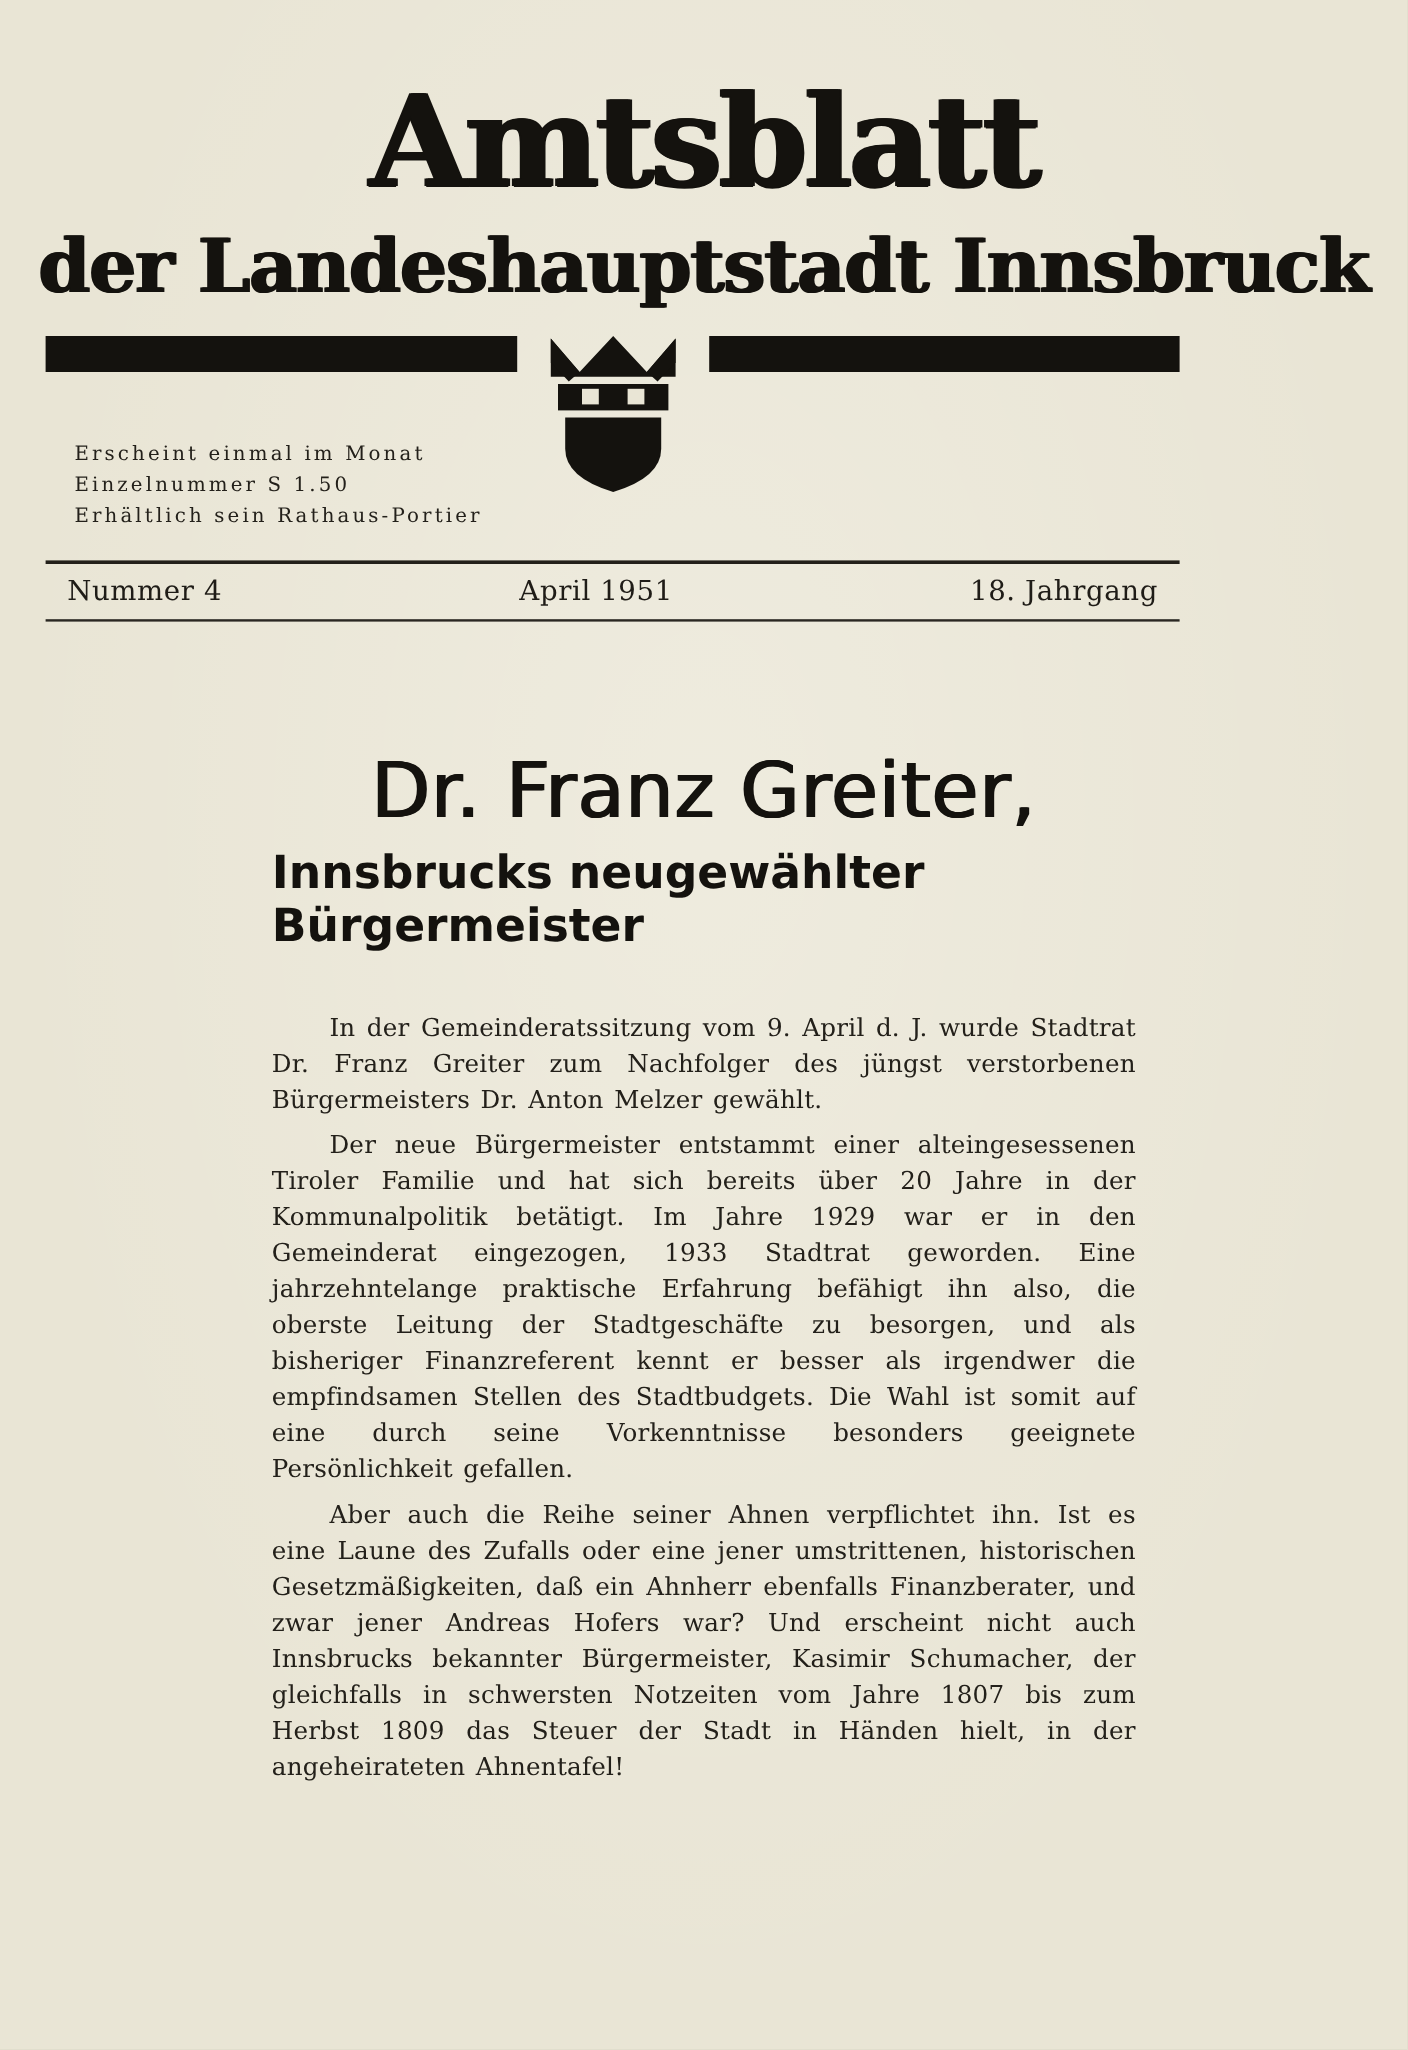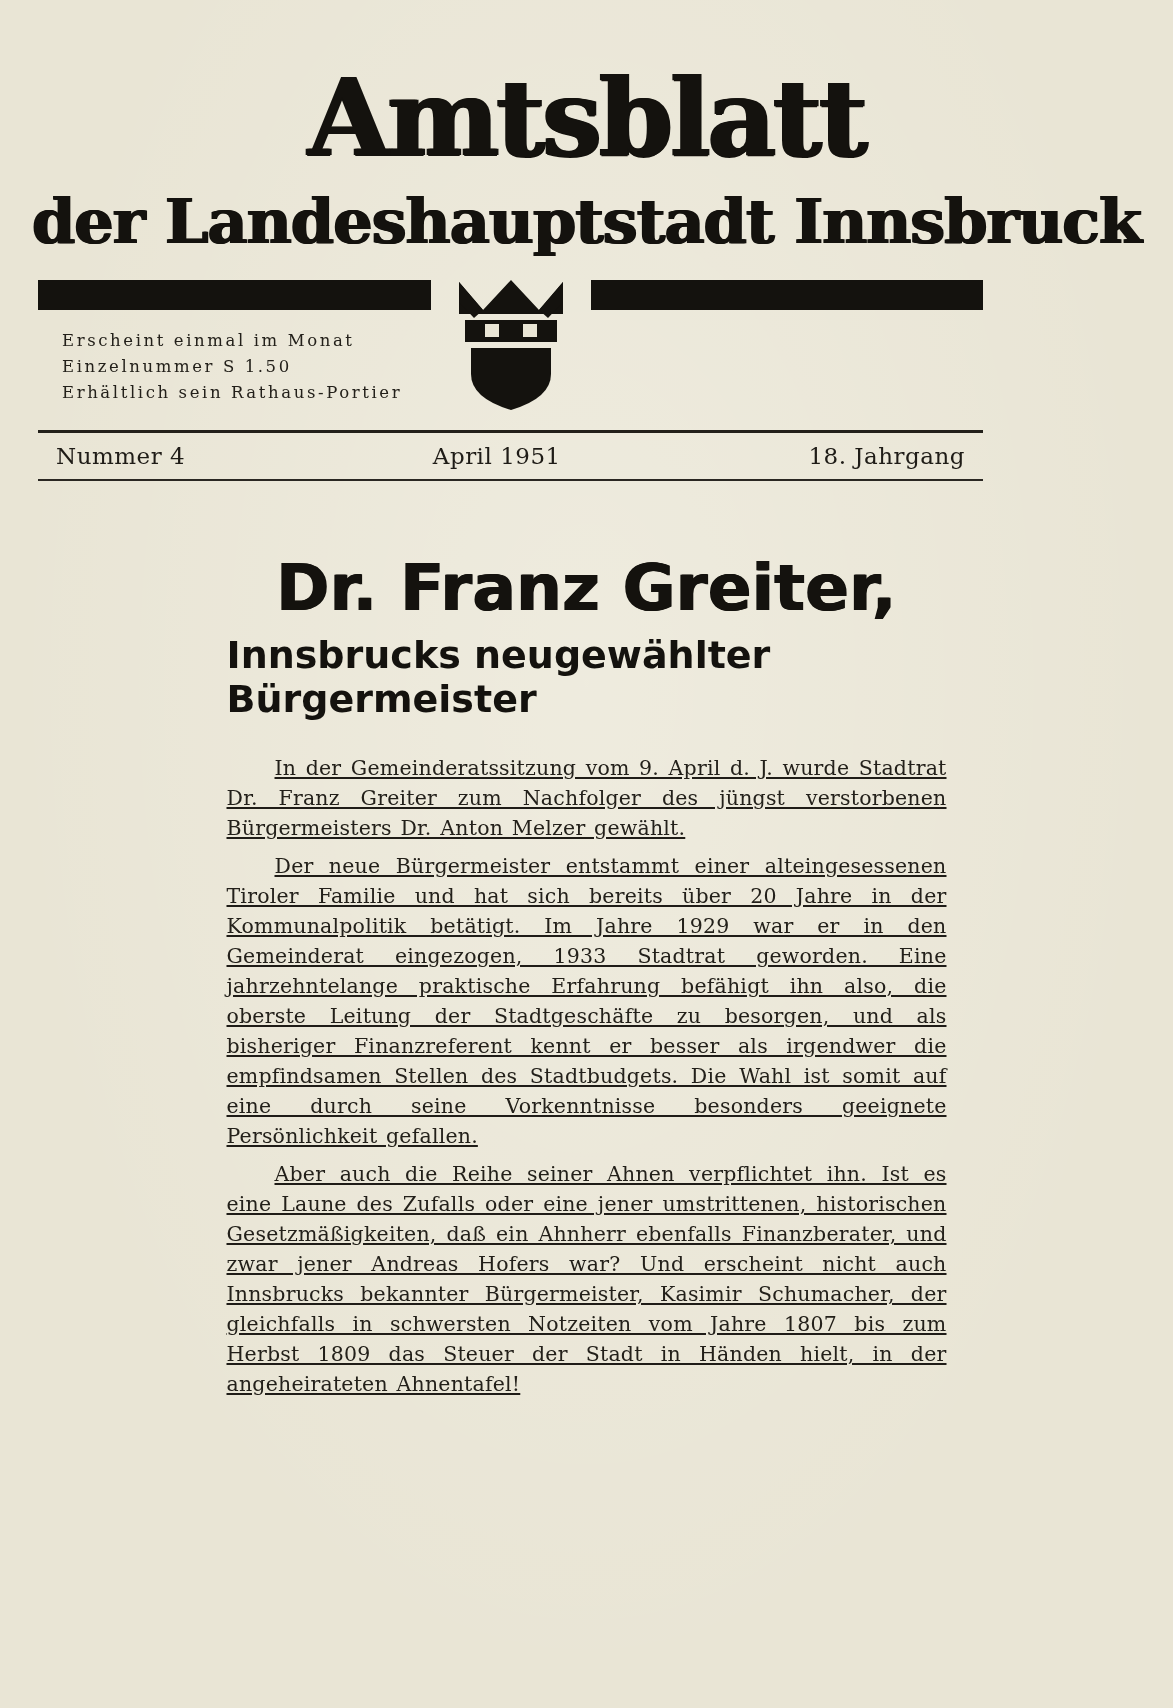--- a/index.html
+++ b/index.html
@@ -69,20 +69,21 @@
   .info-row {
     display: flex;
     margin-top: 18px;
   }
   .info-col {
     flex: 1;
     font-size: 16.5px;
     letter-spacing: 2.6px;
     line-height: 26px;
     color: #23201a;
+    margin-top: 37px;
   }
   .info-col.left { padding-left: 24px; }
   .info-col.right { padding-left: 52px; }
   .info-spacer { width: 160px; }
 
   
   .rule-thick {
     width: 945px;
     margin: 24px 0 0 38px;
     height: 3px;
@@ -103,36 +104,36 @@
     width: 945px;
     margin: 4px 0 0 38px;
     height: 2px;
     background: #2a2722;
   }
 
   
   .article { width: 720px; margin: 0 auto; }
   .headline {
     font-family: "DejaVu Sans", sans-serif;
-    font-weight: bold;
+    font-weight: normal;
     font-size: 64px;
     letter-spacing: 0.5px;
     text-align: center;
     color: #14120e;
-    margin-top: 70px;
+    margin-top: 105px;
     text-shadow: 0.8px 0 0 #14120e, -0.8px 0 0 #14120e;
   }
   .subheadline {
     font-family: "DejaVu Sans", sans-serif;
     font-weight: bold;
     font-size: 38px;
     color: #14120e;
     margin-top: 8px;
   }
-  .body-copy { margin-top: 32px; text-decoration: underline; }
+  .body-copy { margin-top: 48px; }
   .body-copy p {
     font-size: 20.5px;
     line-height: 30px;
     text-align: justify;
     text-indent: 48px;
     letter-spacing: 0.2px;
     word-spacing: 2px;
     color: #23201a;
     margin-bottom: 8px;
   }

